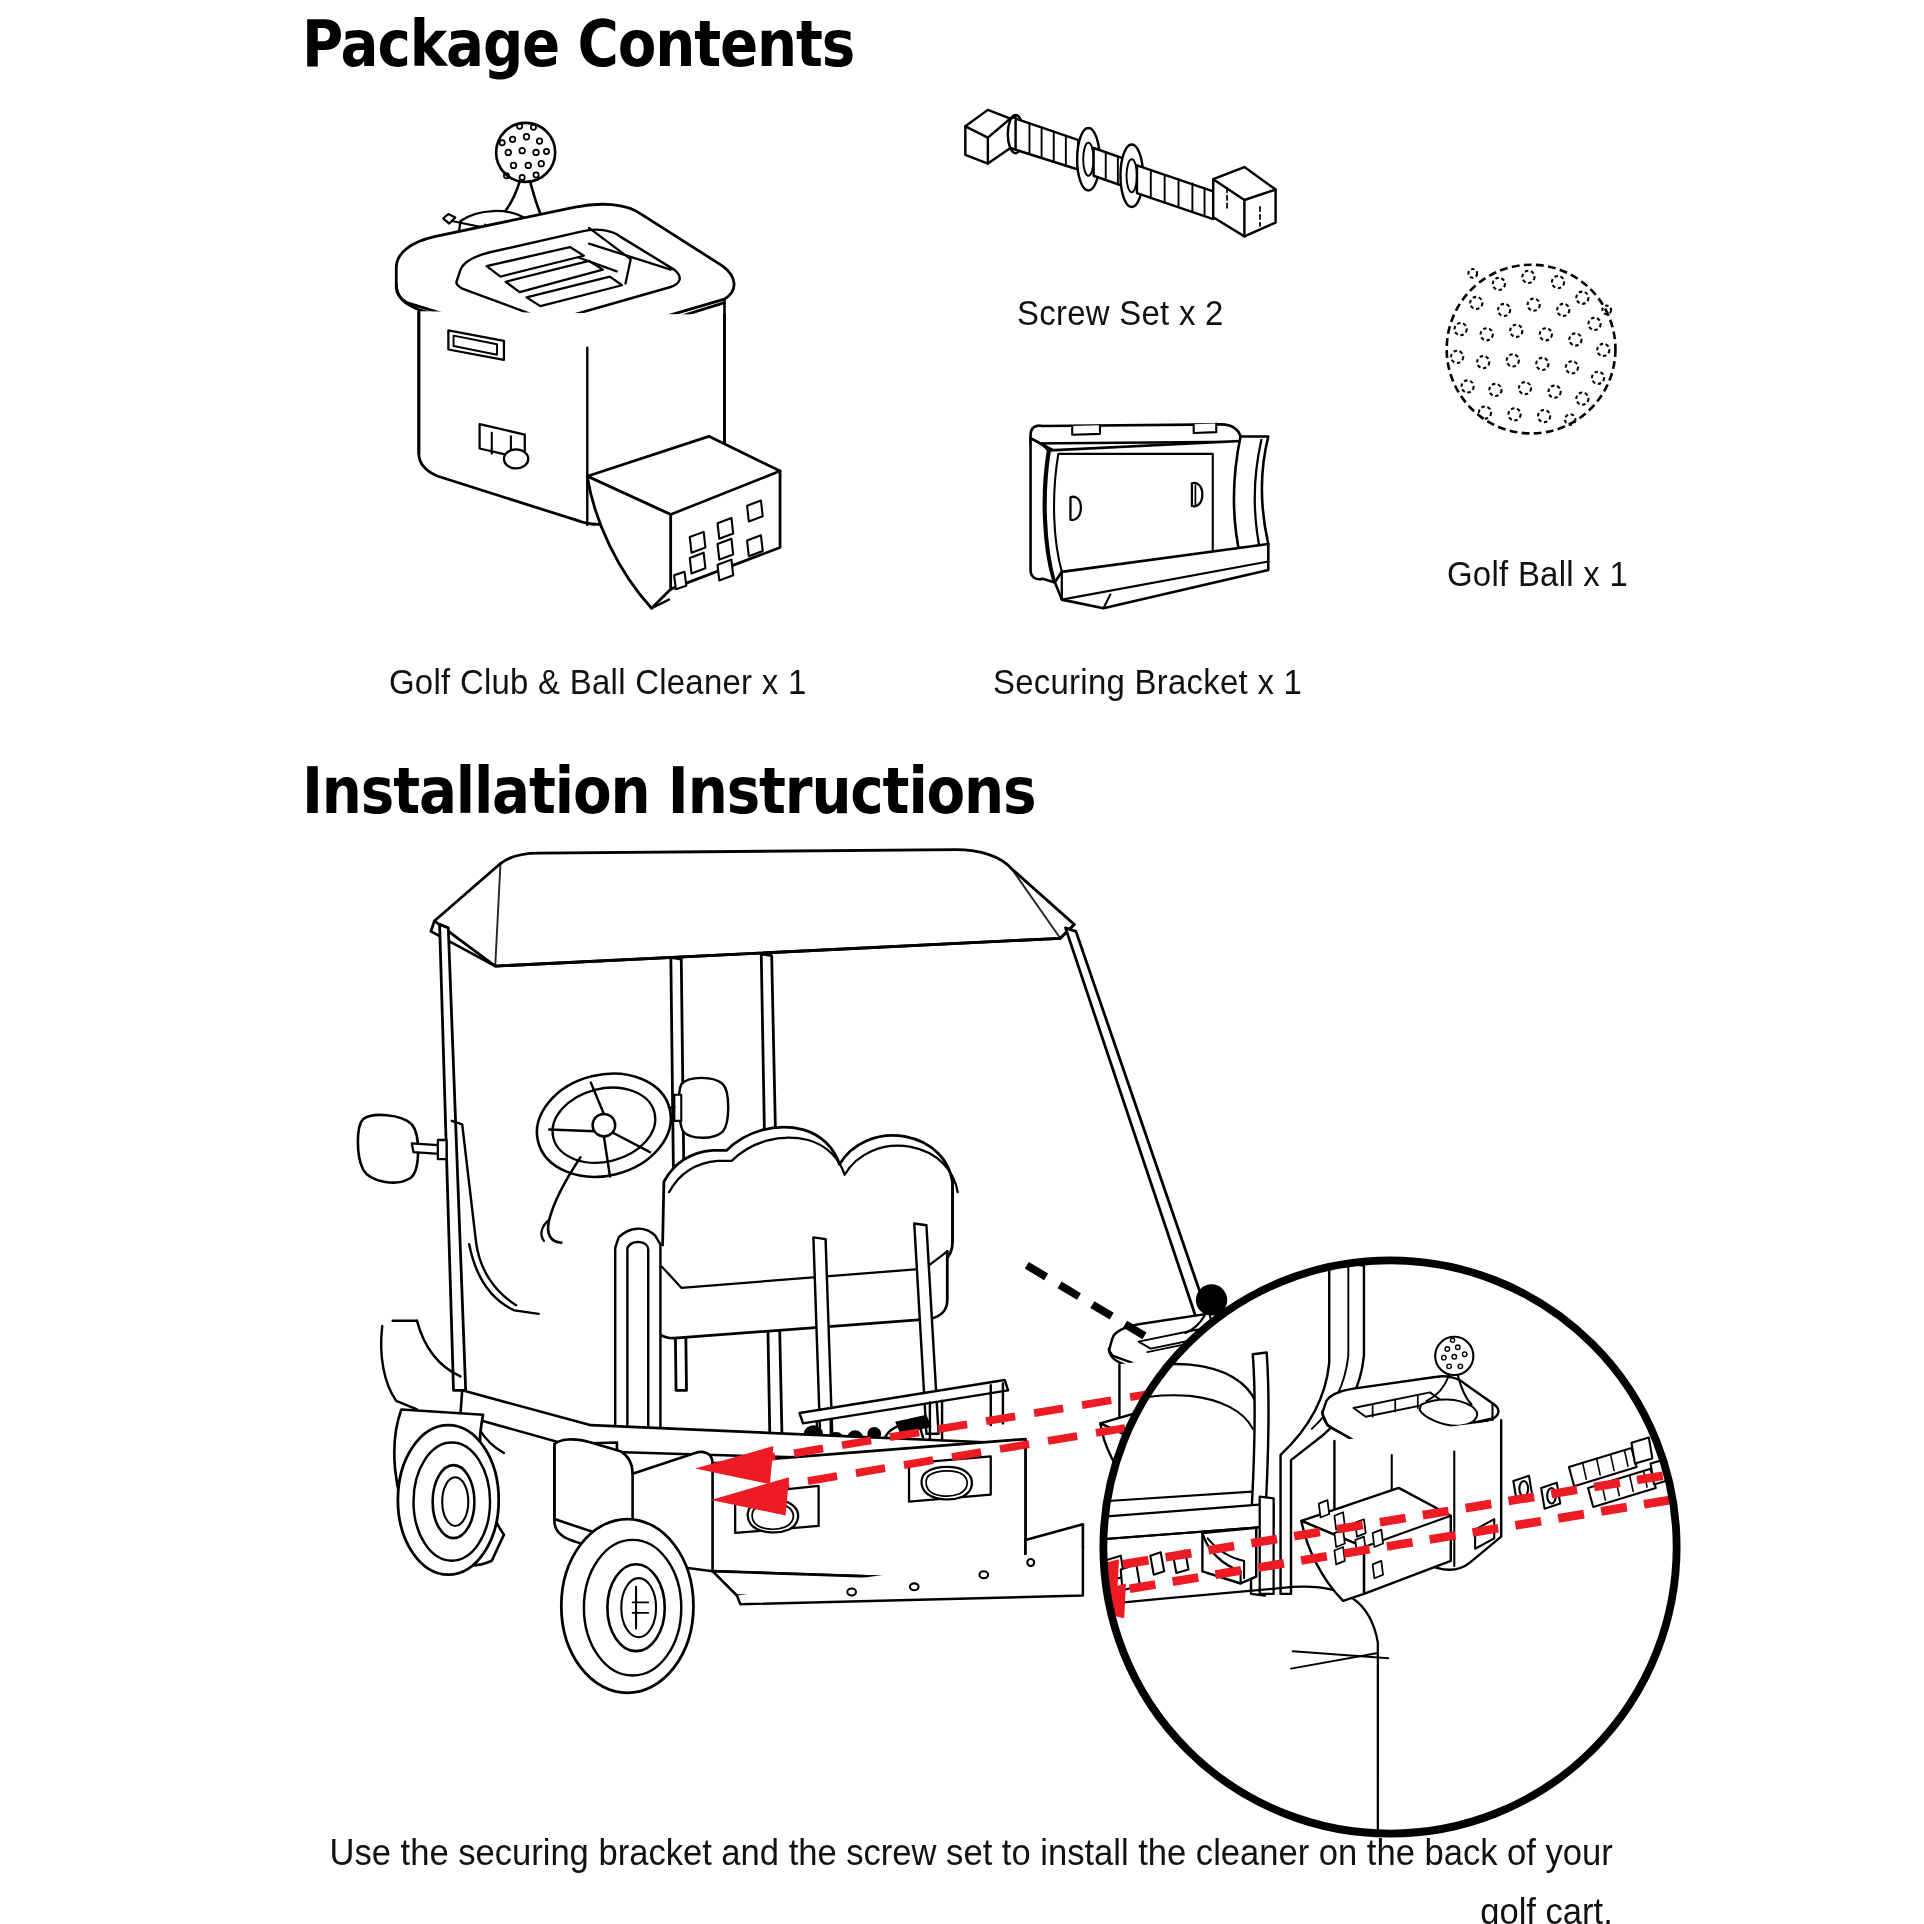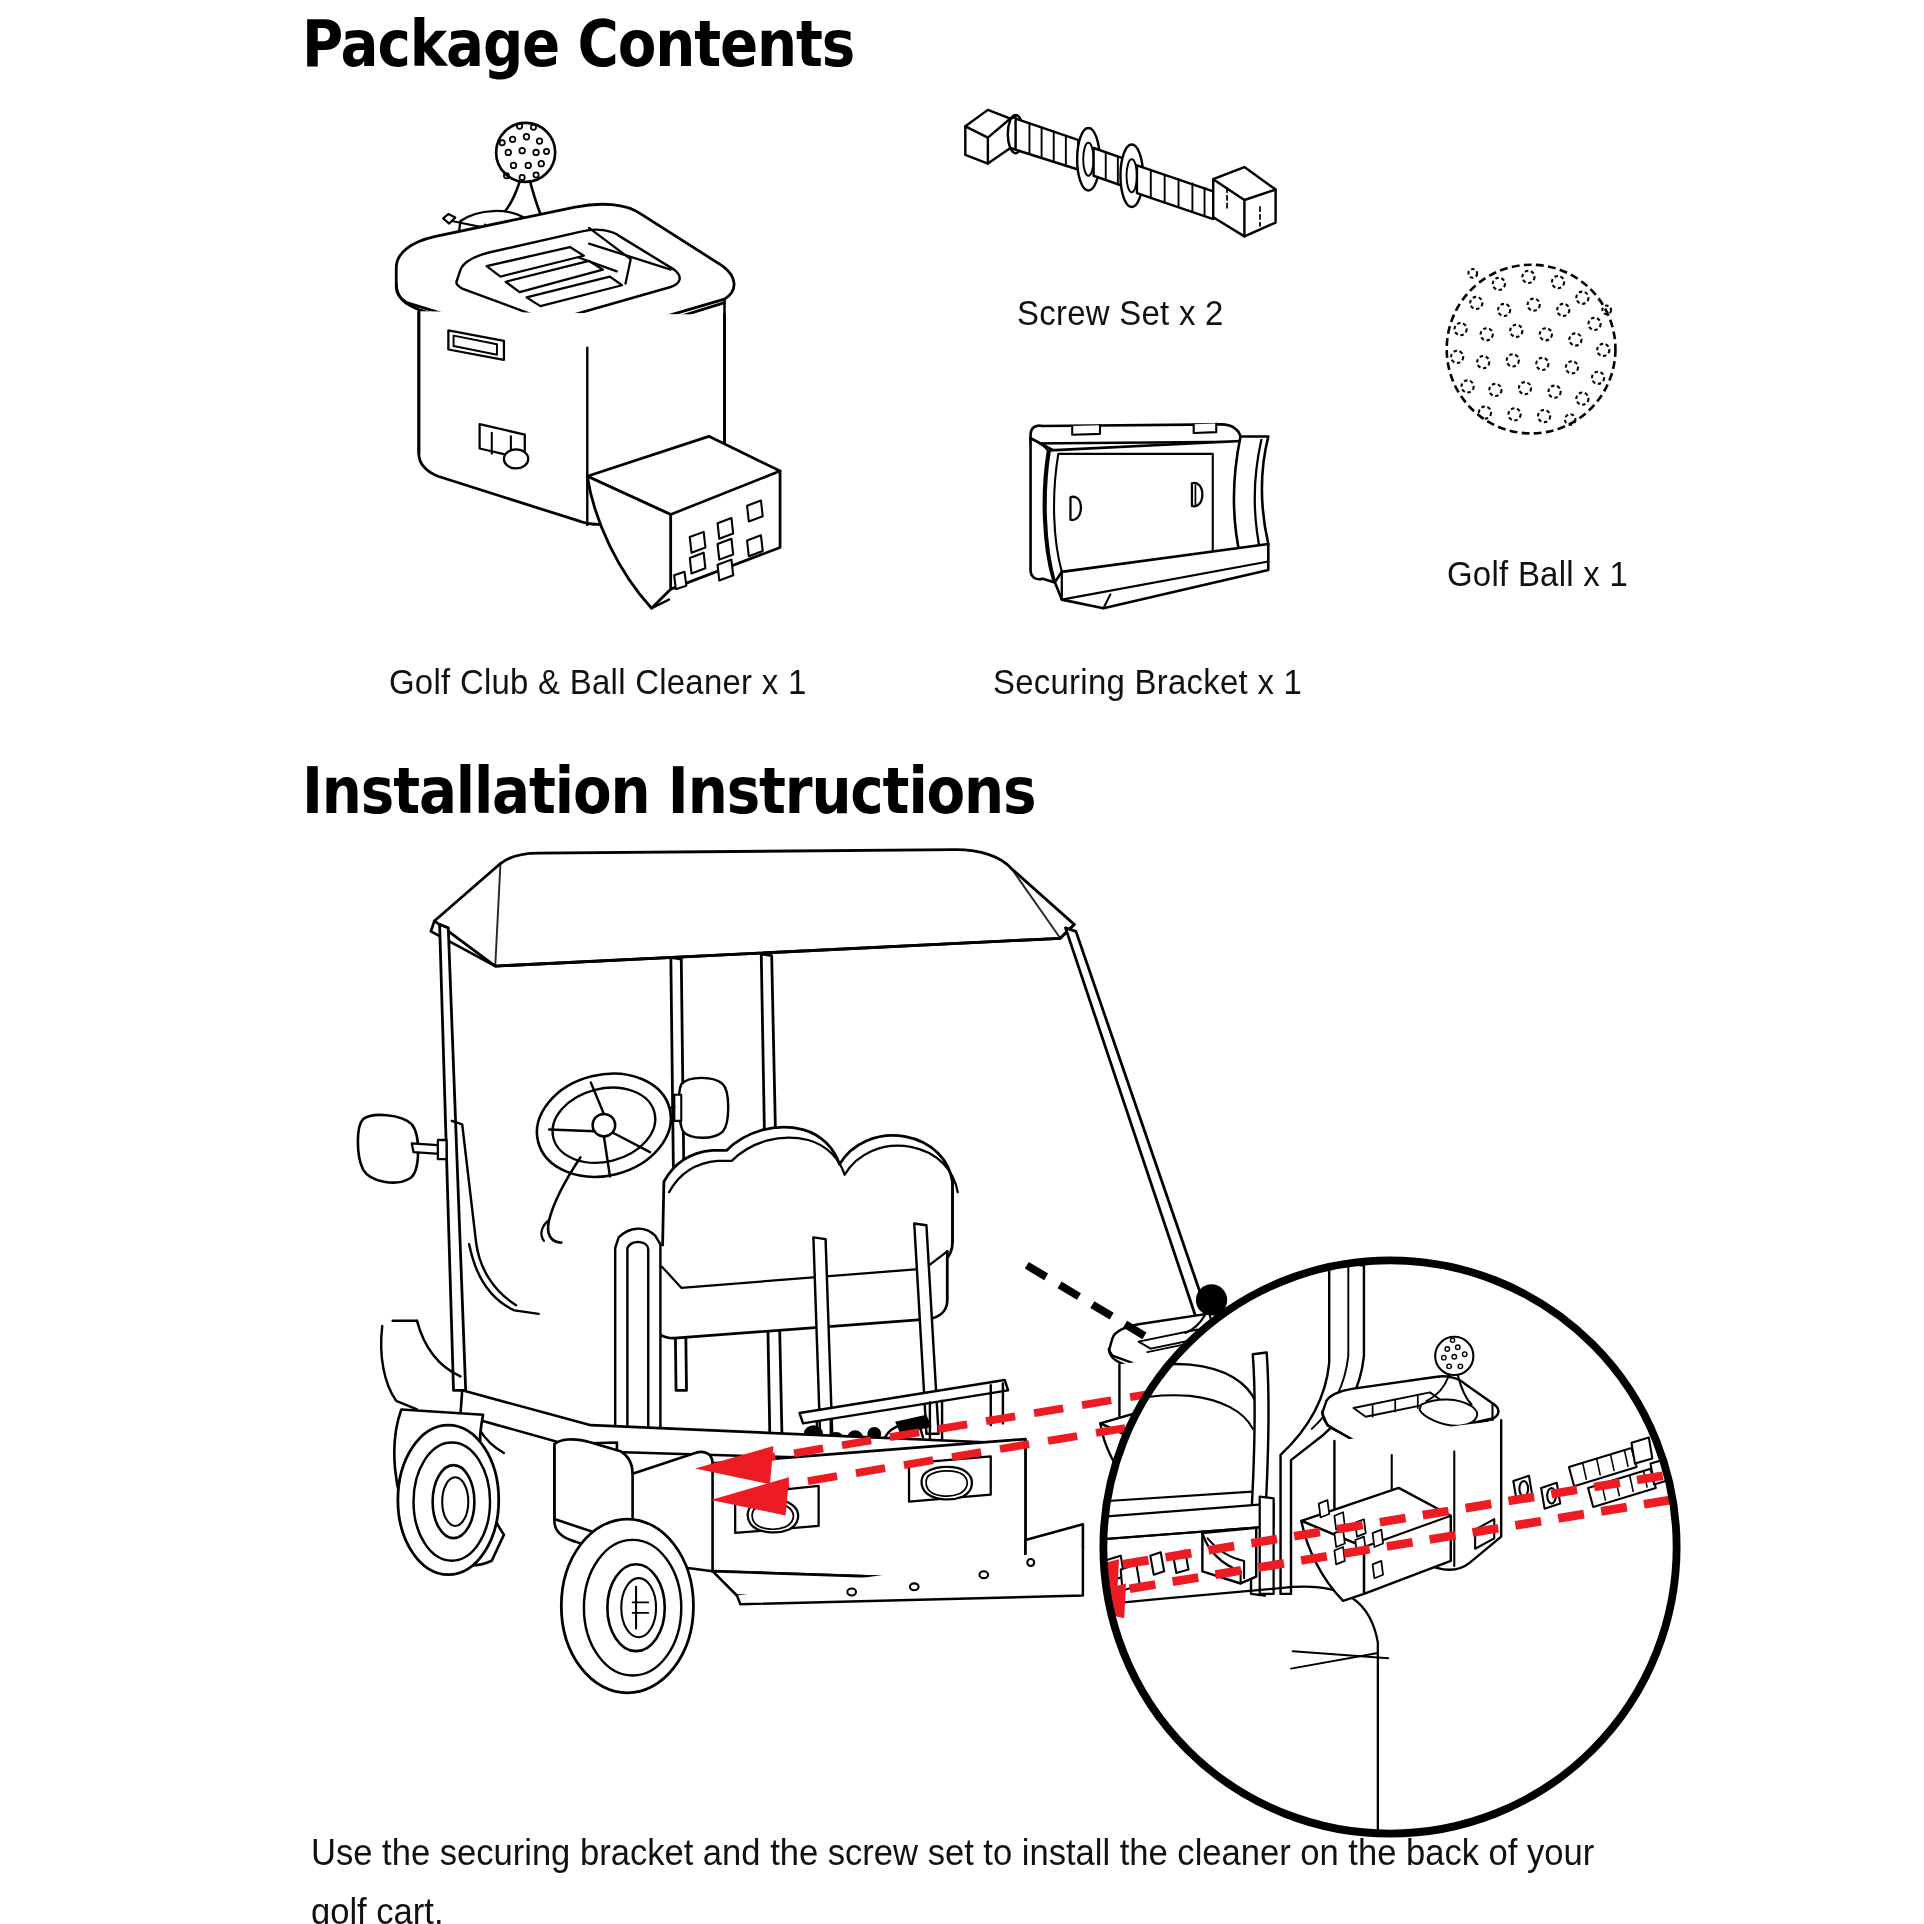--- a/index.html
+++ b/index.html
@@ -4,21 +4,21 @@
 <title>Golf Club &amp; Ball Cleaner — Instructions</title>
 <style>
   html,body{margin:0;padding:0;background:#ffffff;}
   body{
     width:1925px;height:1925px;
     font-family:"Liberation Sans","DejaVu Sans",sans-serif;
     color:#000;
     overflow:hidden;
     position:relative;
   }
-  .page{position:relative;width:1854px;height:1925px;background:#fff;}
+  .page{position:relative;width:1854px;height:1925px;background:#fff;text-align:right;}
 
   
   .section-title{
     position:absolute;
     font-family:"DejaVu Sans","Liberation Sans",sans-serif;
     font-weight:700;
     font-size:64px;
     letter-spacing:-1.3px;
     color:#000;
     white-space:nowrap;

